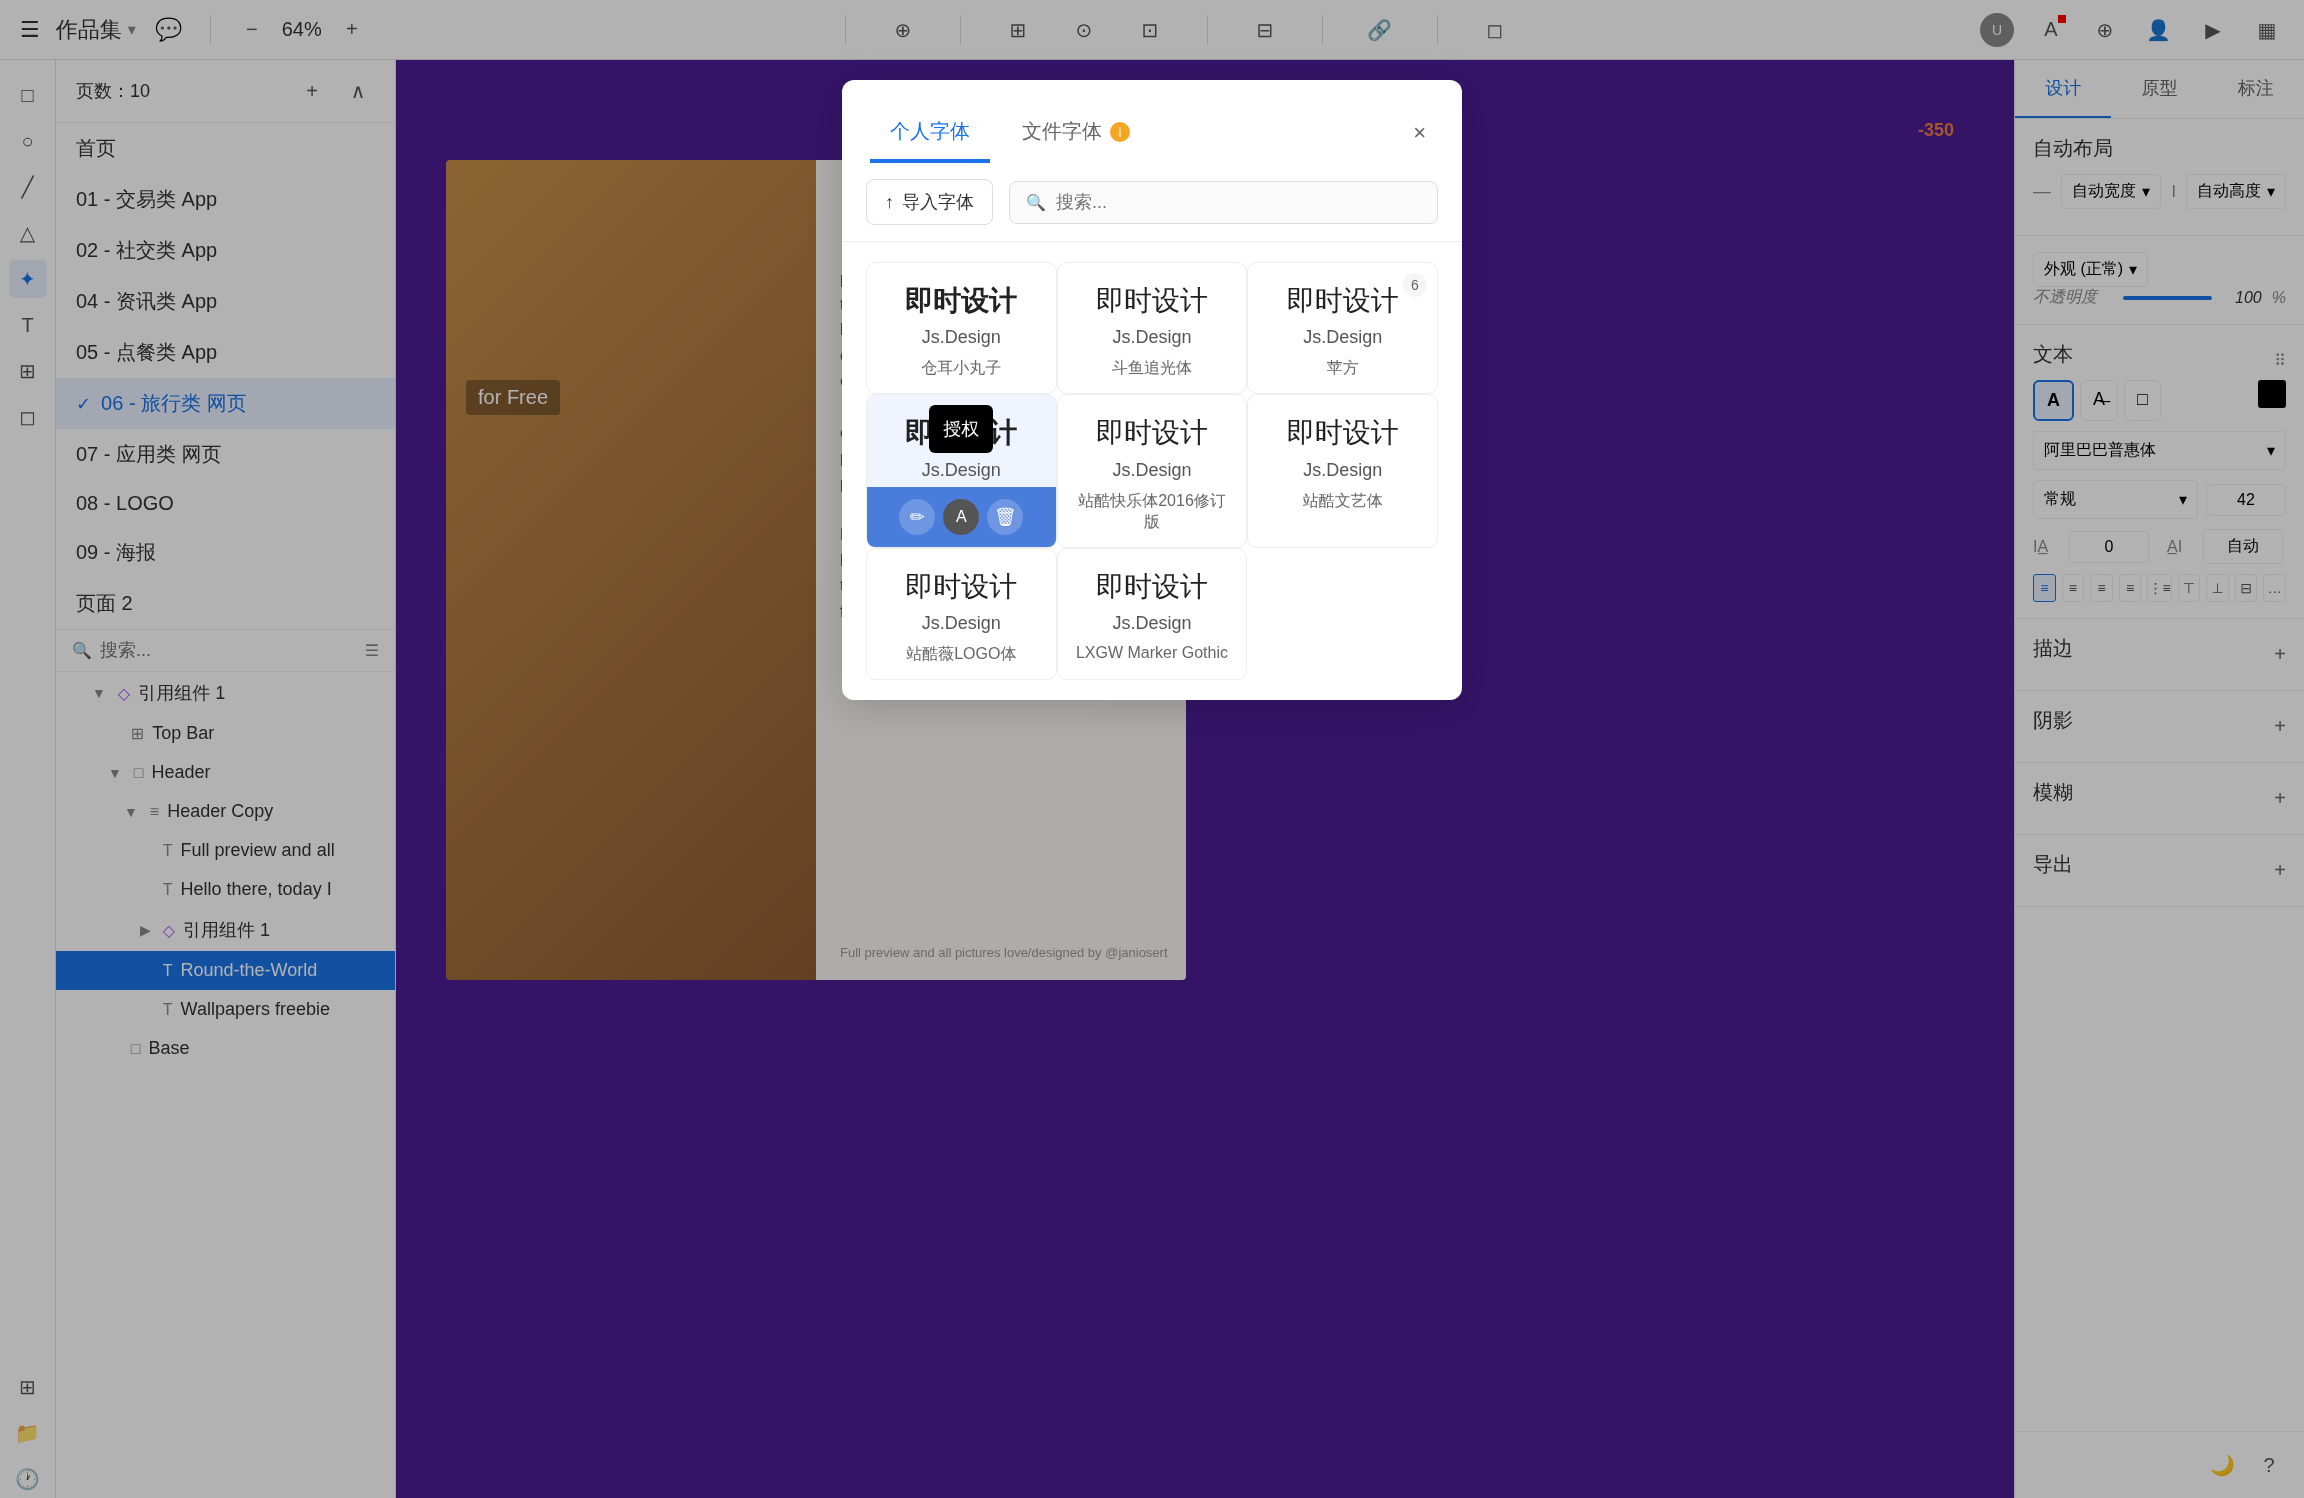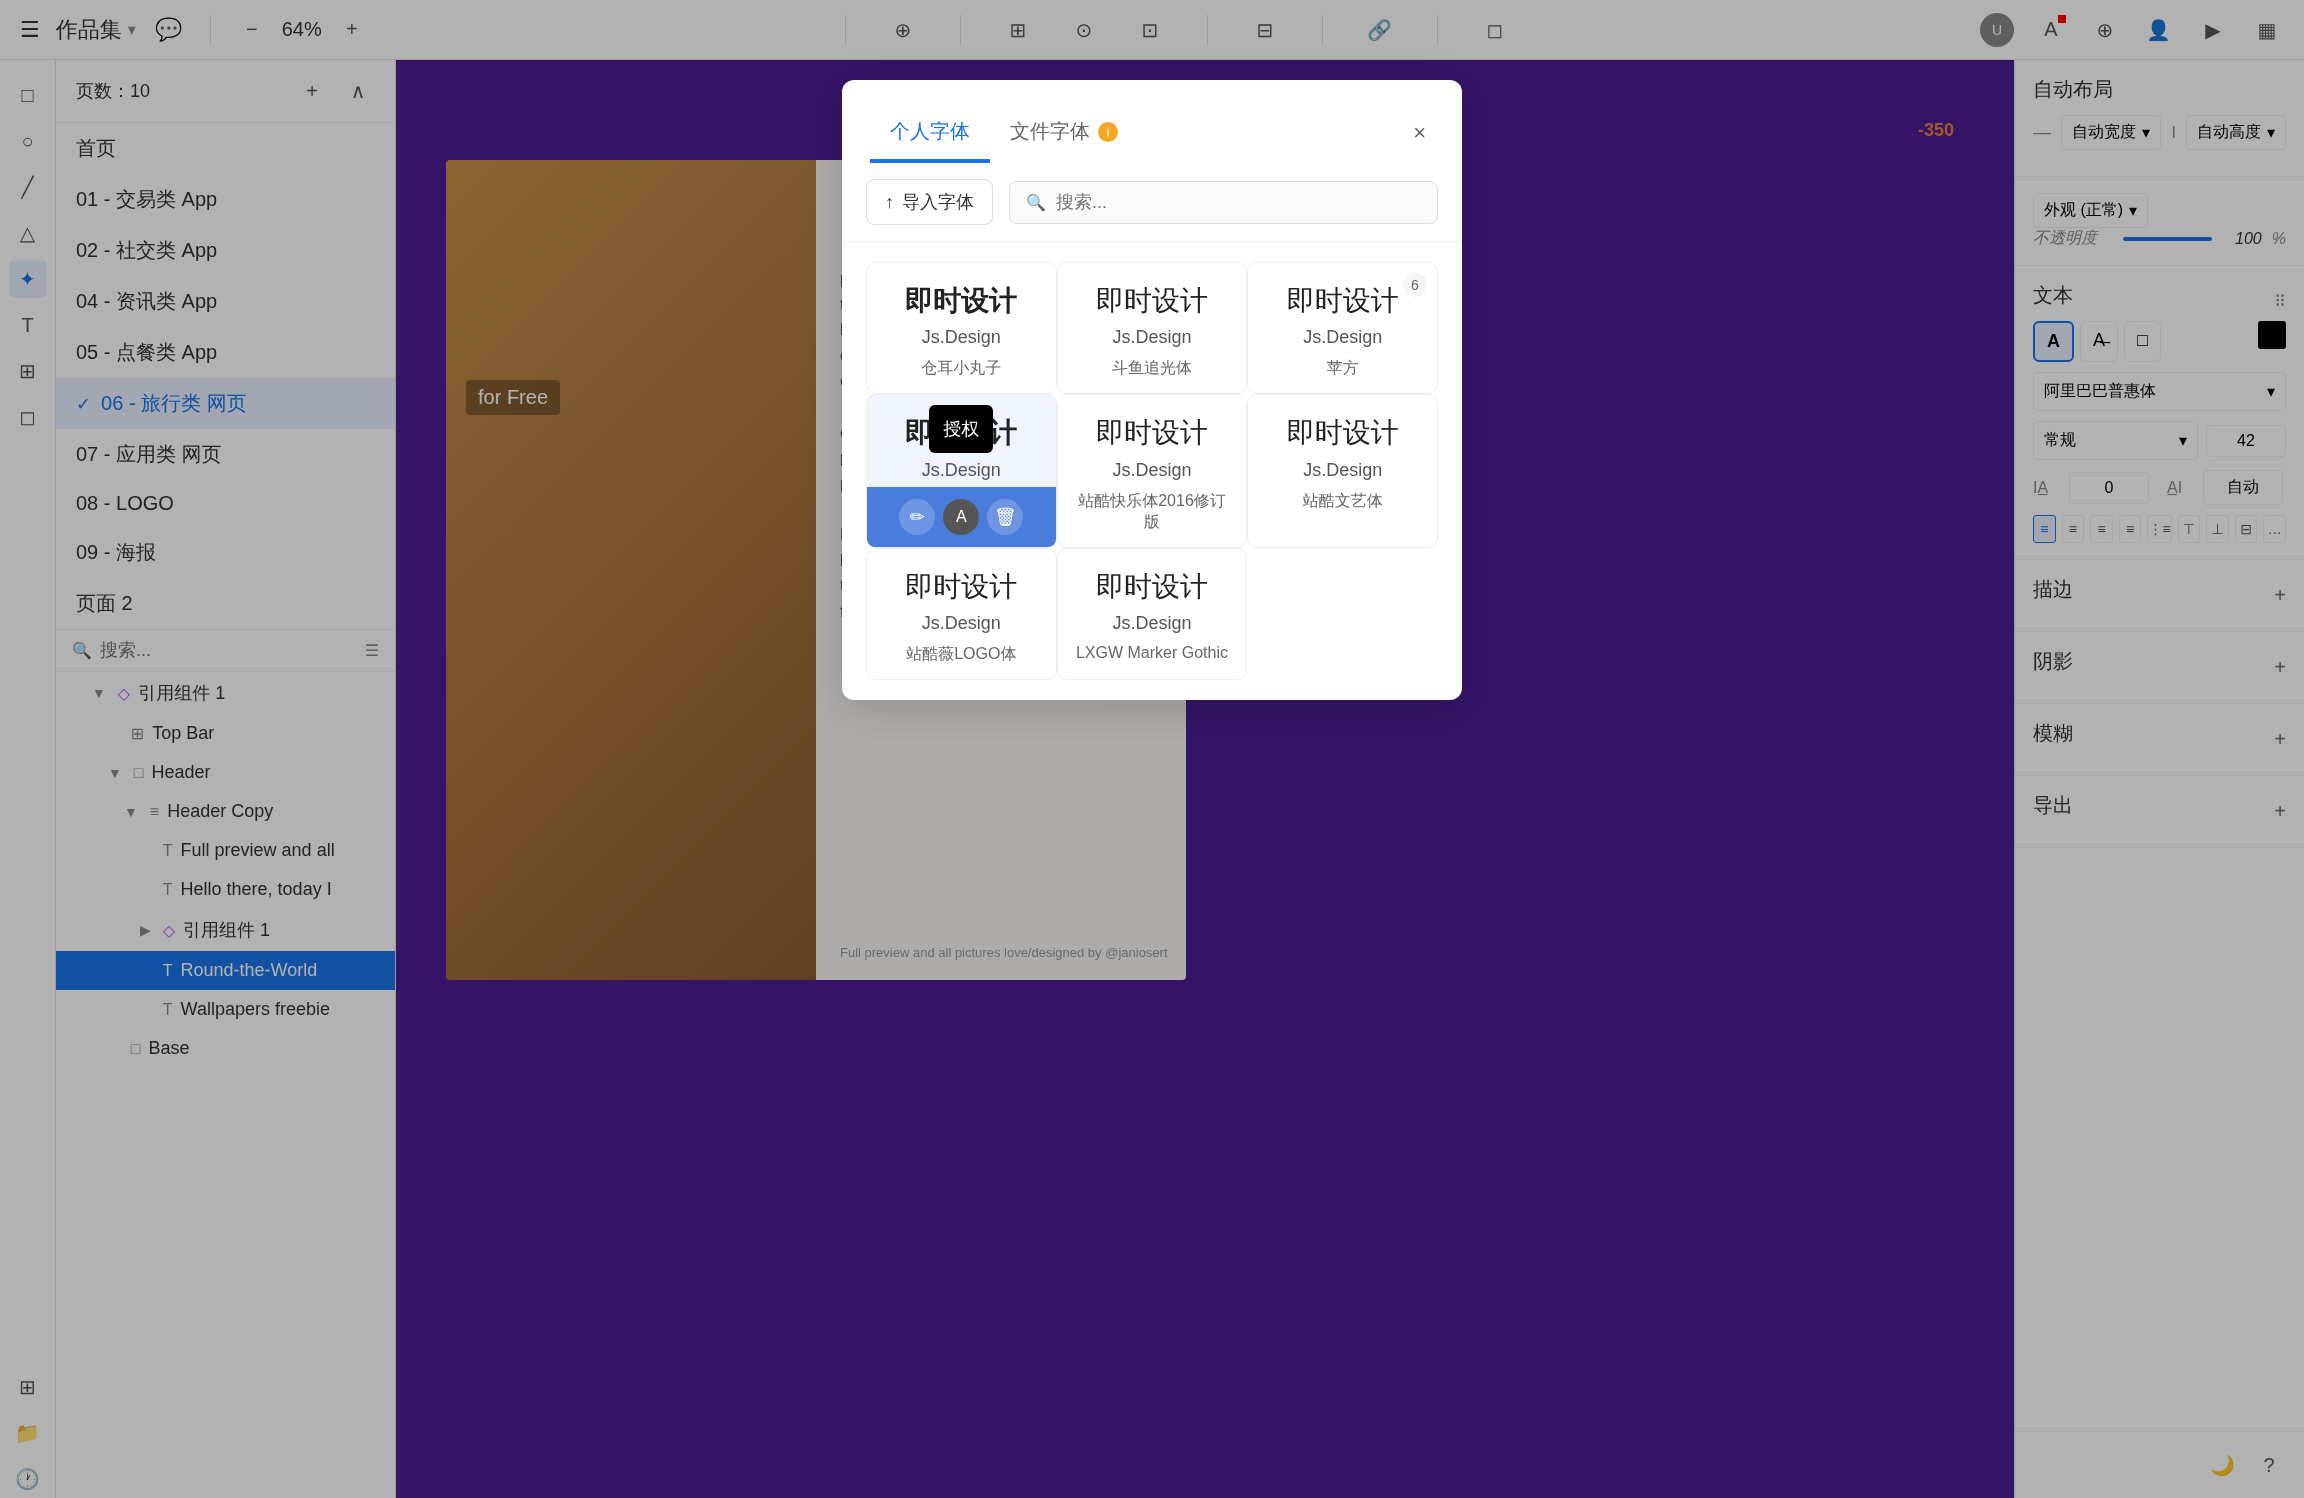--- a/index.html
+++ b/index.html
@@ -180,21 +180,21 @@
       box-shadow: 0 8px 40px rgba(0,0,0,0.18);
       display: flex;
       flex-direction: column;
     }
     .modal-header {
       display: flex;
       align-items: center;
       justify-content: space-between;
       padding: 24px 28px 0;
     }
-    .modal-tabs { display: flex; gap: 0; }
+    .modal-tabs { display: flex; gap: 12px; }
     .modal-tab {
       padding: 14px 20px;
       font-size: 20px;
       color: #666;
       cursor: pointer;
       border-bottom: 2px solid transparent;
       display: flex; align-items: center; gap: 8px;
     }
     .modal-tab.active { color: #1a73e8; border-bottom-color: #1a73e8; }
     .modal-close { font-size: 22px; cursor: pointer; color: #666; padding: 8px; border-radius: 6px; }
@@ -466,20 +466,25 @@
         <div style="position:absolute;bottom:20px;left:24px;font-size:13px;color:#999;">Full preview and all pictures love/designed by @janiosert</div>
       </div>
 
       <div style="position:absolute;top:220px;left:20px;color:#fff;font-size:20px;background:rgba(0,0,0,0.3);padding:6px 12px;border-radius:4px;">for Free</div>
 
       <div class="design-point" style="right:0;top:50%;"></div>
     </div>
   </div>
 
   <div class="right-sidebar">
+    <div class="right-tabs">
+      <div class="right-tab active">设计</div>
+      <div class="right-tab">原型</div>
+      <div class="right-tab">标注</div>
+    </div>
 
     <div class="right-section">
       <div class="section-with-add">
         <span class="right-section-title">自动布局</span>
       </div>
       <div class="prop-row">
         <span style="font-size:18px;color:#888;">—</span>
         <div class="prop-dropdown">
           <span>自动宽度</span>
           <span>▾</span>

